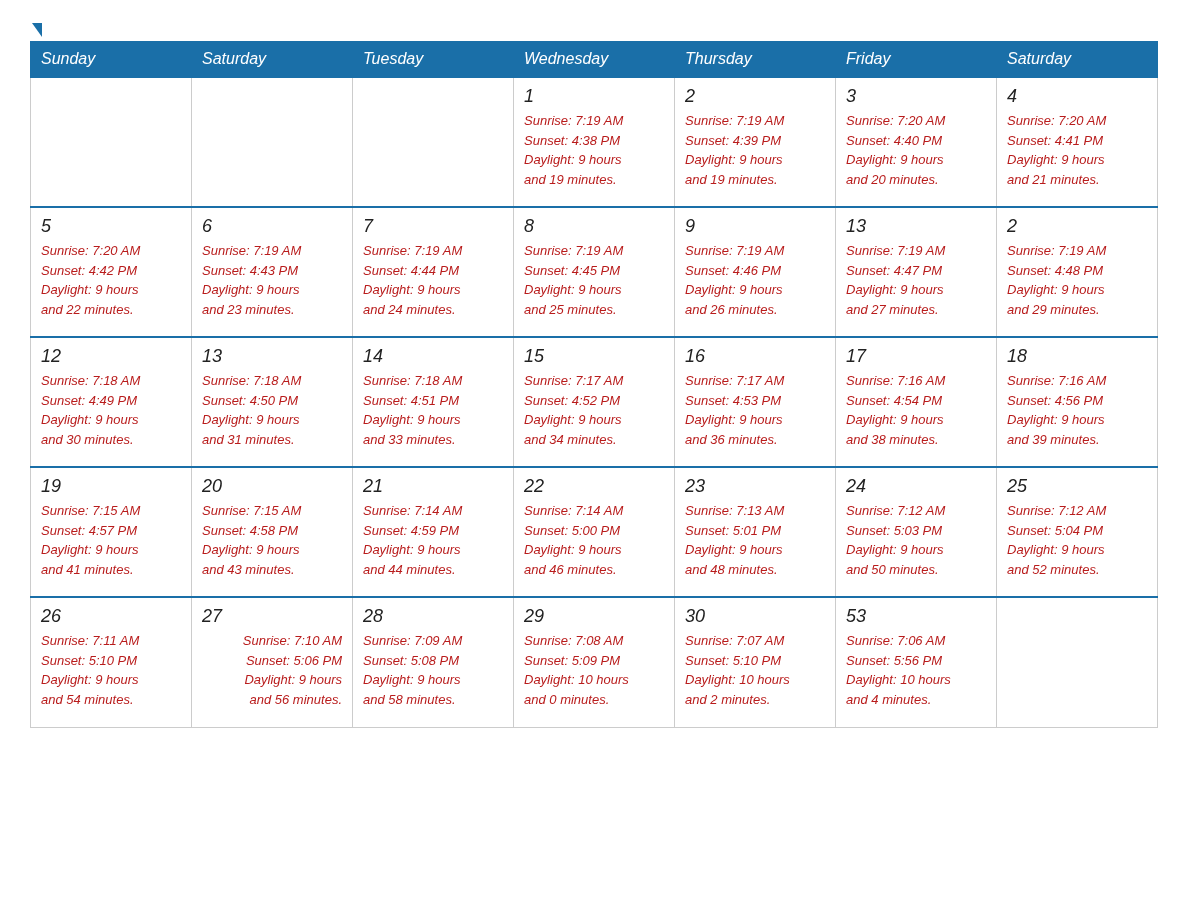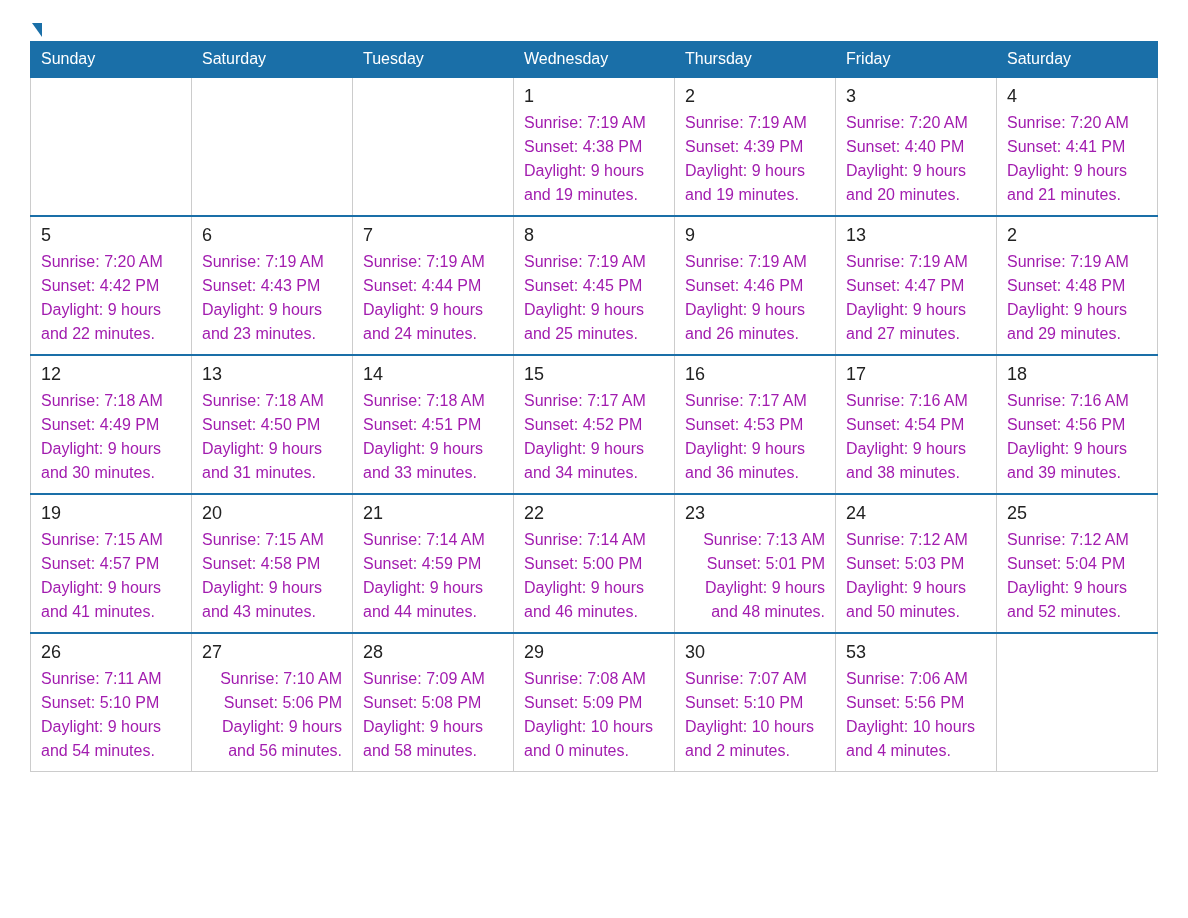--- a/index.html
+++ b/index.html
@@ -59,20 +59,21 @@
     }
     .location {
       font-size: 20px;
       color: #555;
       margin-top: 4px;
     }
     .calendar {
       width: 100%;
       border-collapse: collapse;
       margin-top: 10px;
+      font-style: italic;
     }
     .calendar thead th {
       background-color: #1a6fa8;
       color: #fff;
       padding: 8px 10px;
       text-align: left;
       font-size: 16px;
       font-weight: normal;
       border: 1px solid #1a6fa8;
     }
@@ -84,22 +85,22 @@
       width: calc(100% / 7);
       height: 130px;
     }
     .day-number {
       font-size: 18px;
       color: #222;
       margin-bottom: 4px;
       display: block;
     }
     .day-info {
-      font-size: 16px;
-      color: #a21caf;
+      font-size: 13px;
+      color: #b91c1c;
       line-height: 1.5;
     }
     .empty-cell {
       background: #fff;
       border-top: 2px solid #1a6fa8;
     }
     .last-row td {
       border-bottom: 1px solid #ccc;
     }
   </style>
@@ -292,21 +293,21 @@
         </td>
         <td>
           <span class="day-number">22</span>
           <div class="day-info" style="white-space: pre-line;">Sunrise: 7:14 AM
 Sunset: 5:00 PM
 Daylight: 9 hours
 and 46 minutes.</div>
         </td>
         <td>
           <span class="day-number">23</span>
-          <div class="day-info" style="white-space: pre-line; text-align: right;">Sunrise: 7:13 AM
+          <div class="day-info" style="white-space: pre-line;">Sunrise: 7:13 AM
 Sunset: 5:01 PM
 Daylight: 9 hours
 and 48 minutes.</div>
         </td>
         <td>
           <span class="day-number">24</span>
           <div class="day-info" style="white-space: pre-line;">Sunrise: 7:12 AM
 Sunset: 5:03 PM
 Daylight: 9 hours
 and 50 minutes.</div>

